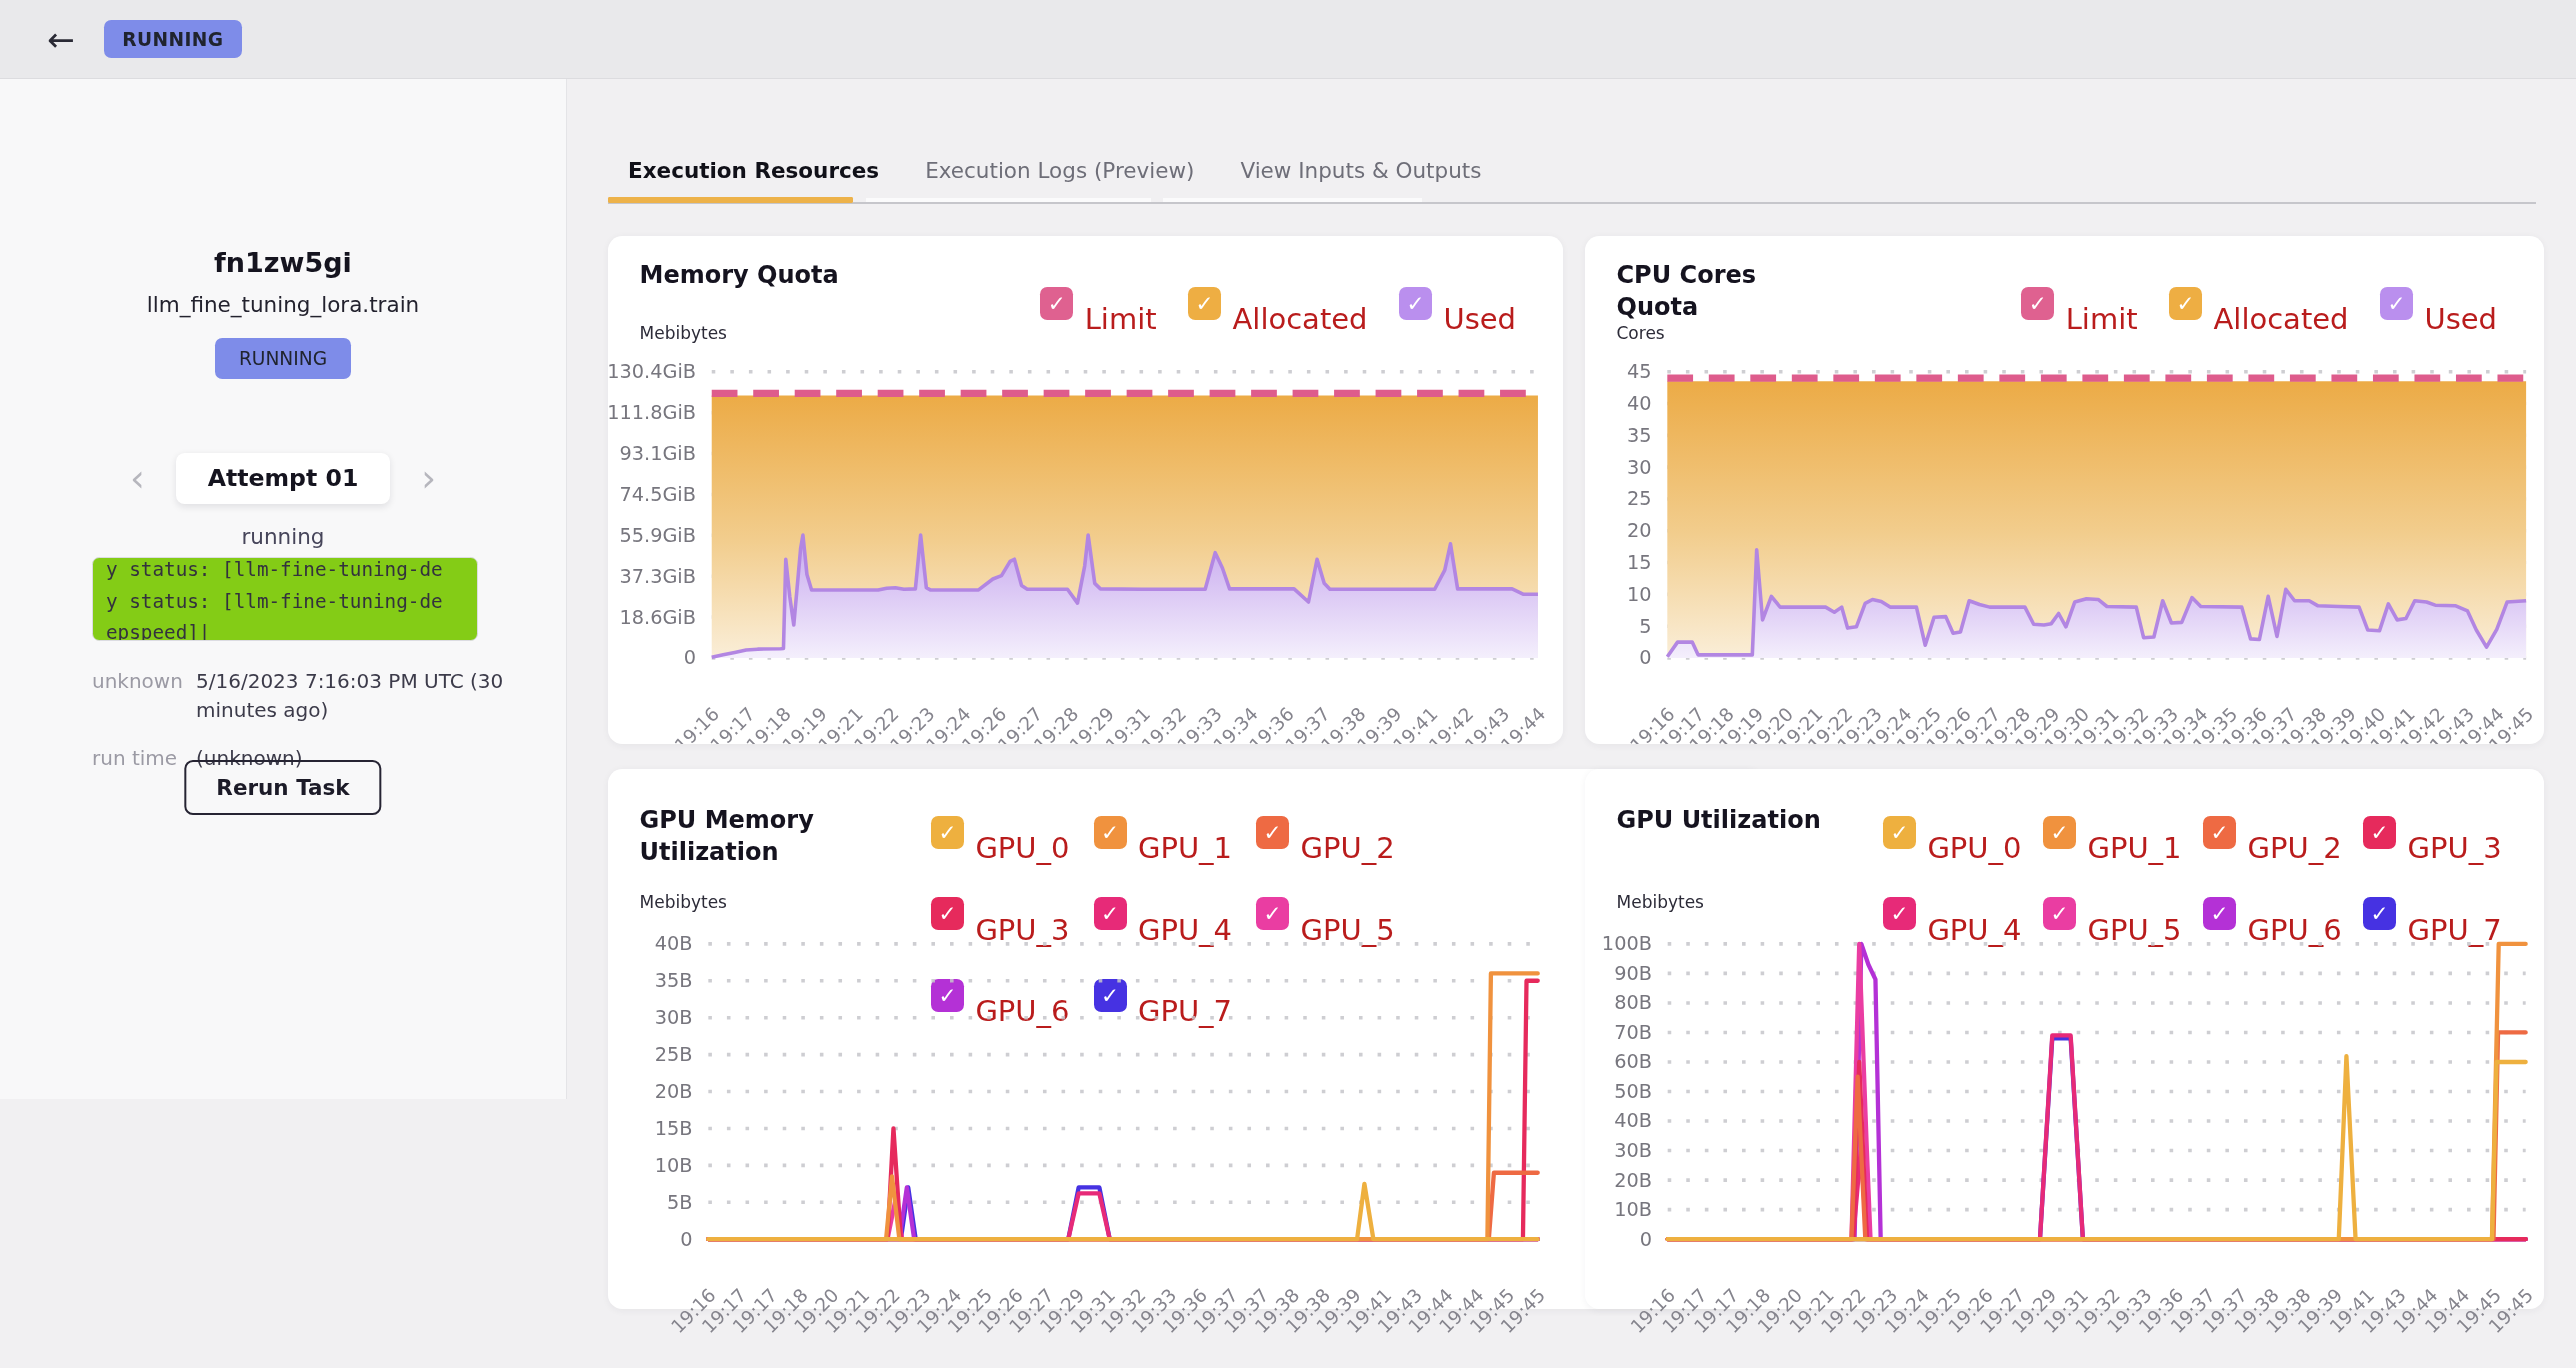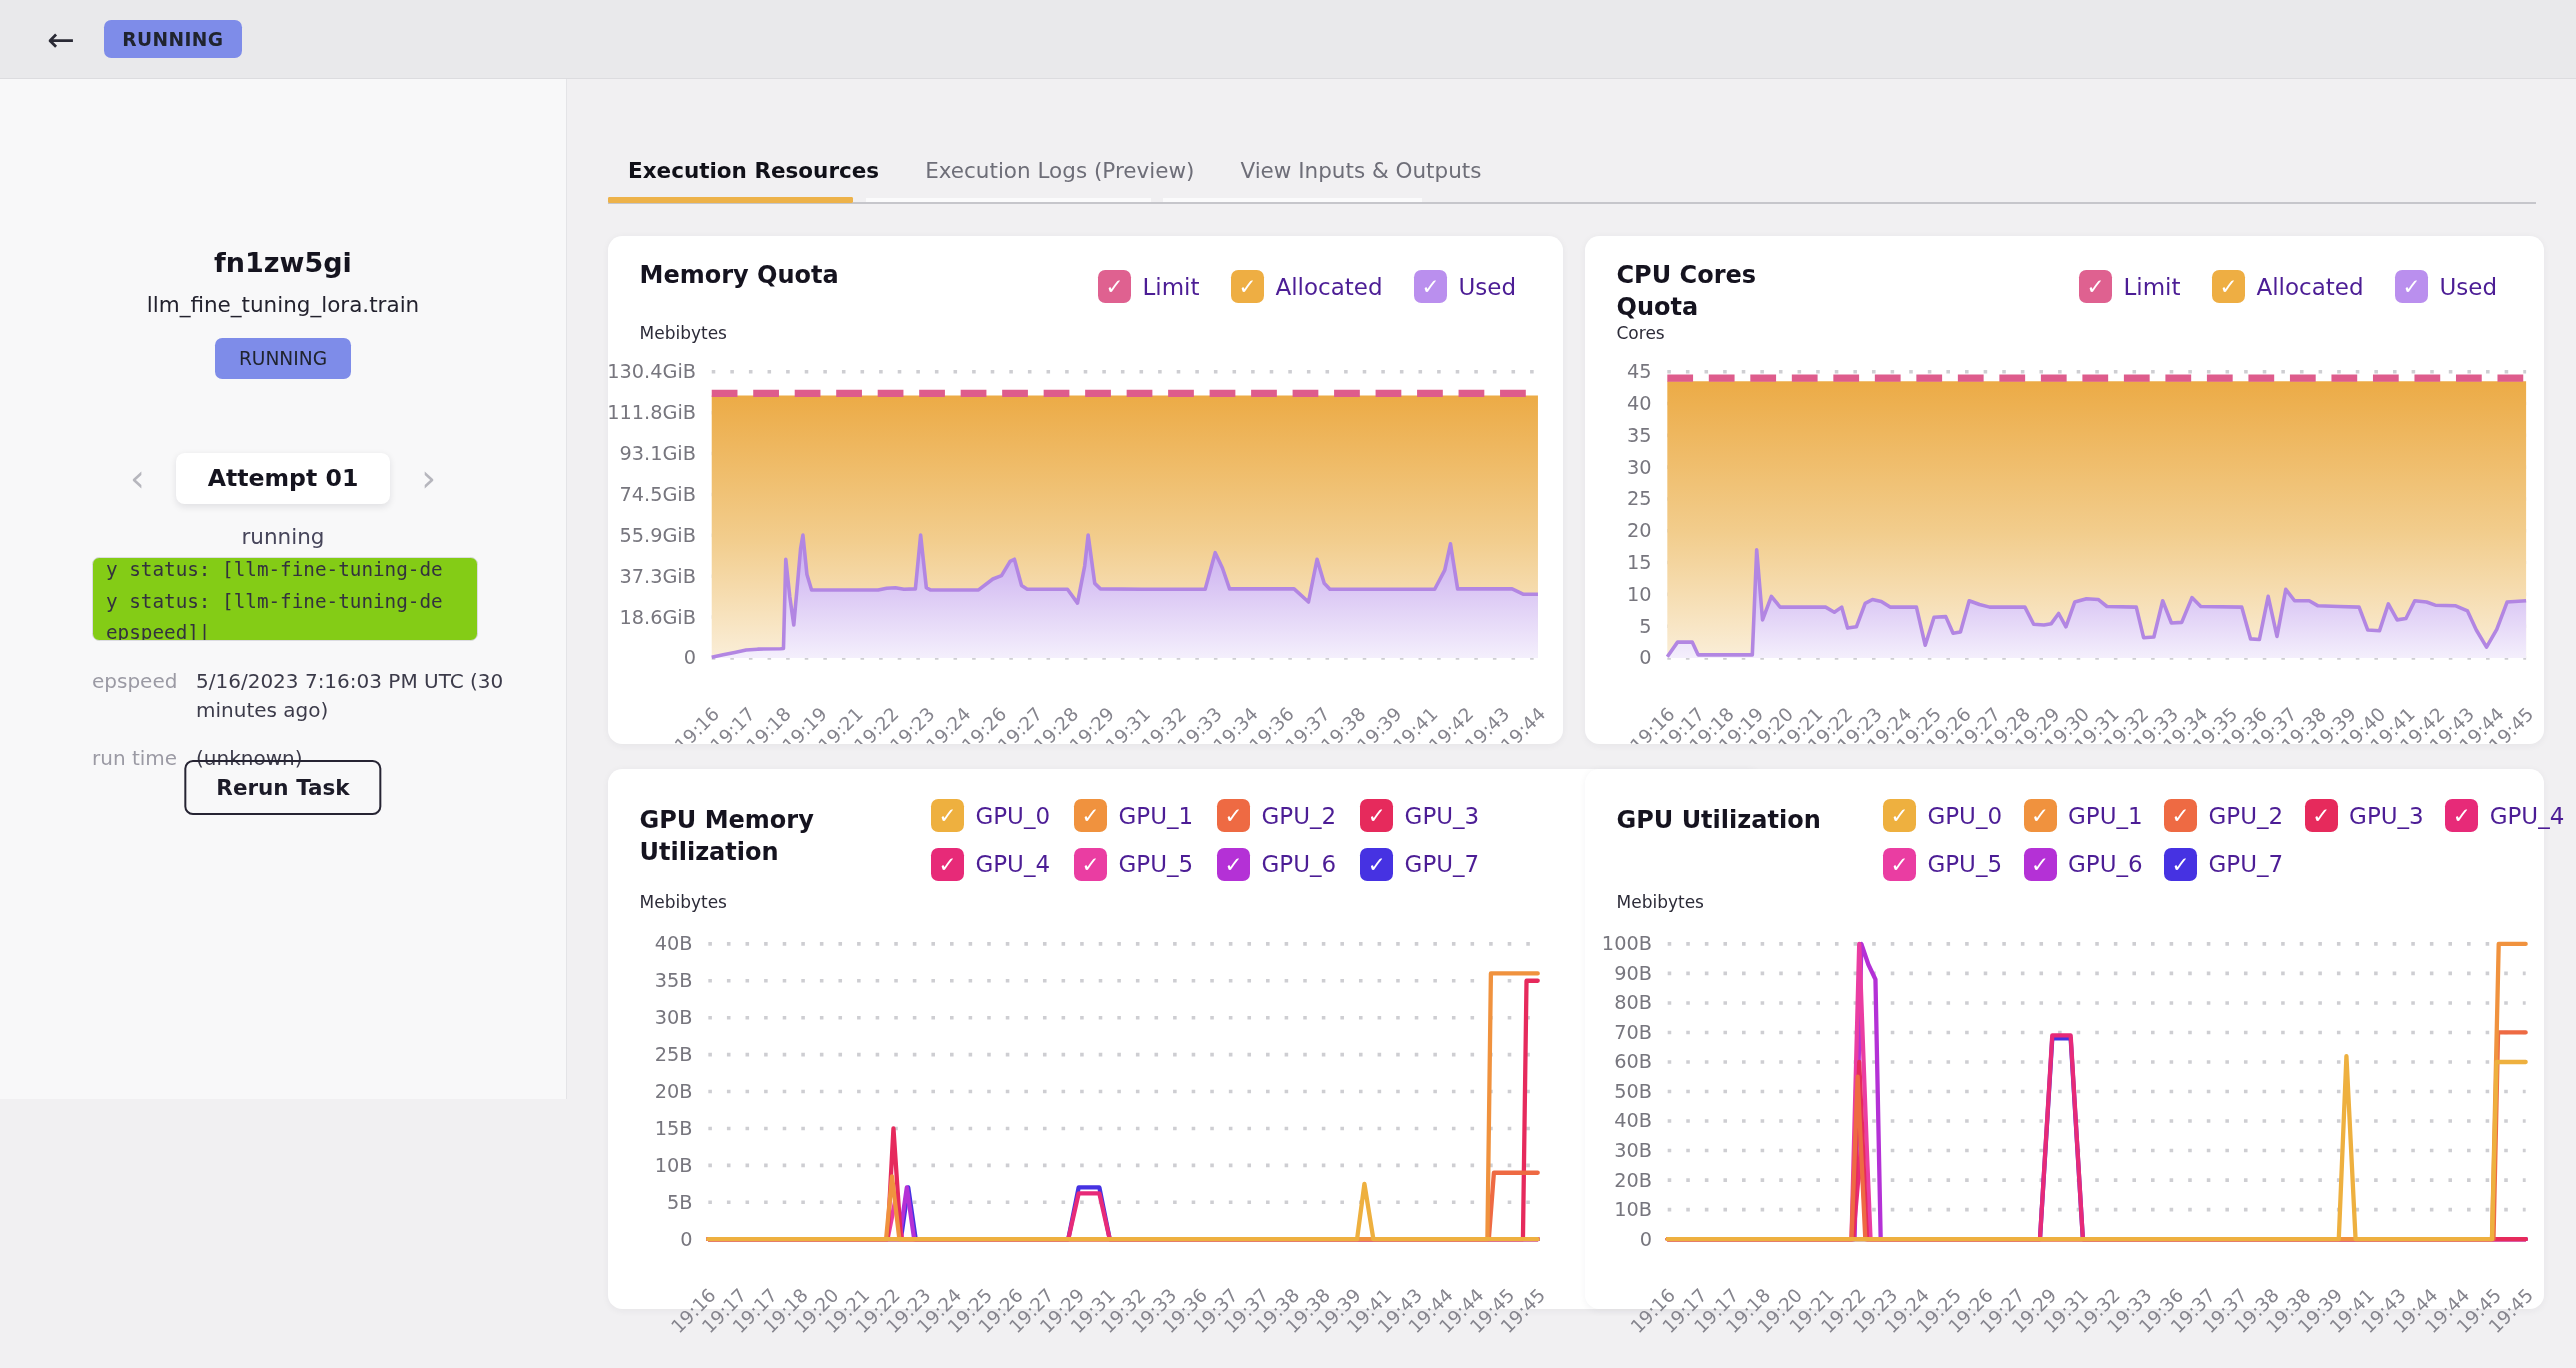--- a/index.html
+++ b/index.html
@@ -80,21 +80,21 @@
   .card-unit{position:absolute;left:31.5px;font-size:17px;color:#2c2b38;}
   #card0 .card-unit,#card1 .card-unit{top:87px;}
   #card2 .card-unit,#card3 .card-unit{top:123px;}
   .legend{position:absolute;display:flex;}
   #card0 .legend,#card1 .legend{top:34px;right:47px;gap:31.5px;}
   #card2 .legend{top:30px;left:323px;width:558px;flex-wrap:wrap;column-gap:24px;row-gap:15.7px;}
   #card3 .legend{top:30px;left:298px;width:701px;flex-wrap:wrap;column-gap:21.5px;row-gap:15.7px;}
   .leg-item{display:flex;align-items:center;gap:11.4px;cursor:pointer;}
   .cbx{width:33px;height:33px;border-radius:7.2px;color:#ffffff;font-size:21.5px;font-weight:700;
     display:flex;align-items:center;justify-content:center;flex:none;}
-  .leg-label{font-size:23px;color:#4c1d95;white-space:nowrap;}
+  .leg-label{font-size:29px;color:#b91c1c;white-space:nowrap;margin-top:32px;}
   .chart-svg{position:absolute;left:0;}
   #card0 .chart-svg,#card1 .chart-svg{top:107px;}
   #card2 .chart-svg,#card3 .chart-svg{top:157px;}
 </style>
 </head>
 <body>
 
 <header class="topbar">
   <span class="back-arrow">←</span>
   <span class="badge">RUNNING</span>
@@ -112,21 +112,21 @@
     <span class="chev">›</span>
   </div>
   <div class="sb-center sb-phase">running</div>
   <div class="logbox">
     <pre><span>y status: [llm-fine-tuning-de</span>
 <span>y status: [llm-fine-tuning-de</span>
 <span>epspeed]|</span></pre>
   </div>
   <div class="fields">
     <div class="frow">
-      <span class="flabel">epspeed</span>
+      <span class="flabel">unknown</span>
       <span class="fvalue">5/16/2023 7:16:03 PM UTC (30 minutes ago)</span>
     </div>
     <div class="frow">
       <span class="flabel">run time</span>
       <span class="fvalue">(unknown)</span>
     </div>
   </div>
   <button class="rerun">Rerun Task</button>
 </aside>
 

